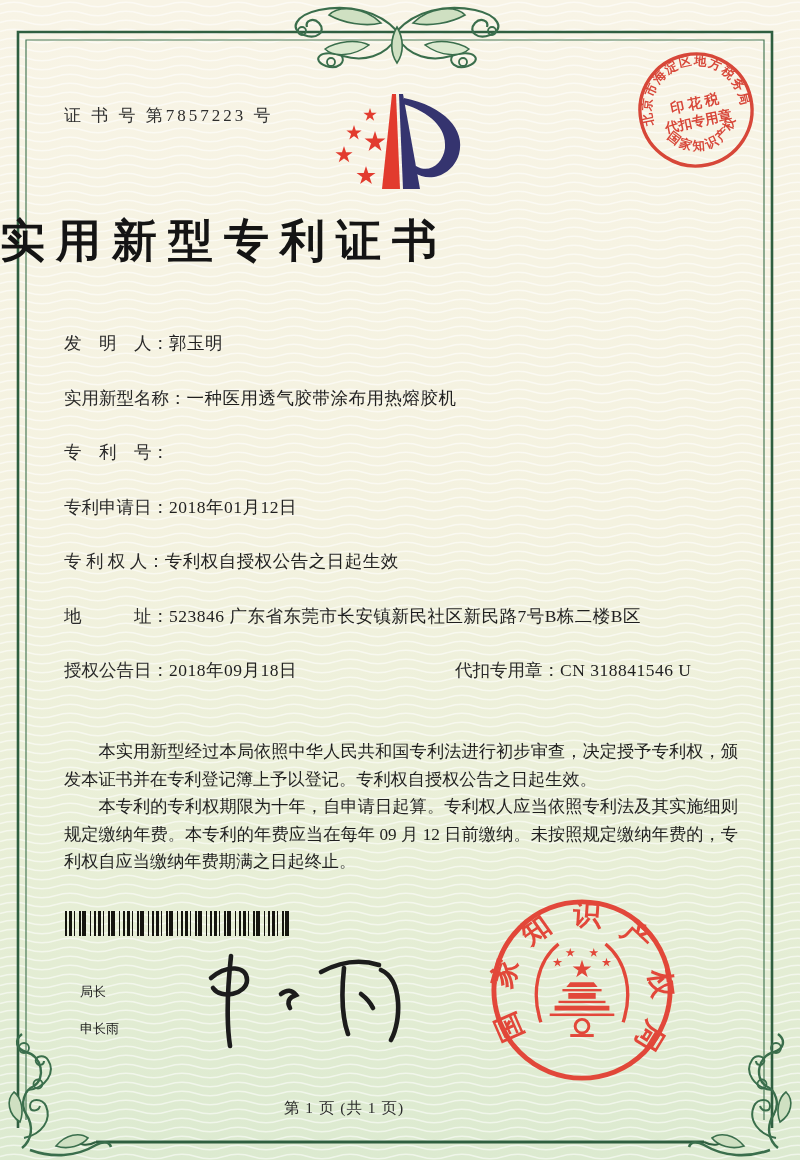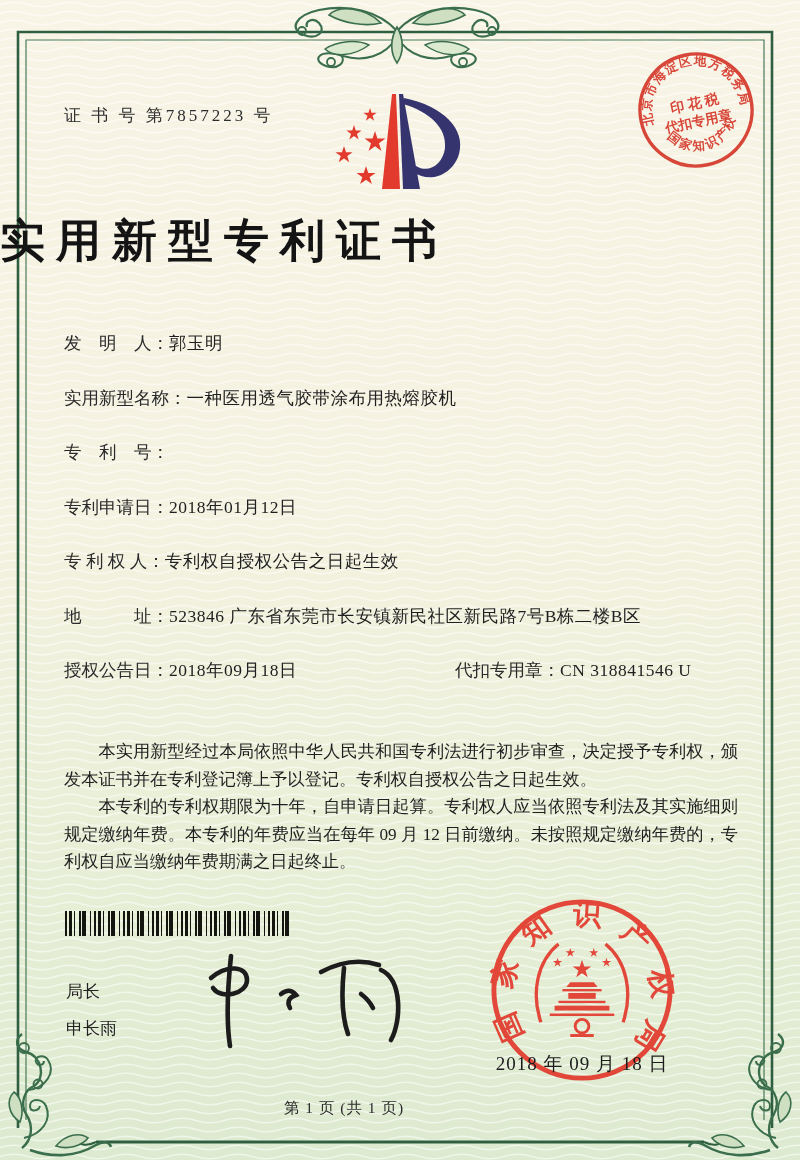--- a/index.html
+++ b/index.html
@@ -37,21 +37,21 @@
     background-image:
       repeating-linear-gradient(90deg,
         #15150f 0 2px, rgba(0,0,0,0) 2px 4px,
         #15150f 4px 7px, rgba(0,0,0,0) 7px 9px,
         #15150f 9px 10px, rgba(0,0,0,0) 10px 14px,
         #15150f 14px 16px, rgba(0,0,0,0) 16px 17px,
         #15150f 17px 21px, rgba(0,0,0,0) 21px 25px,
         #15150f 25px 26px, rgba(0,0,0,0) 26px 29px);
   }
 
-  #officer{left:66px;top:973px;font-size:17px;line-height:37px;color:#222;}
+  #officer{left:80px;top:973px;font-size:13px;line-height:37px;color:#222;}
   #signature{left:195px;top:942px;}
   #seal{left:489px;top:897px;opacity:.93;}
   #seal-date{left:484px;top:1051px;width:196px;text-align:center;
              font-size:19px;letter-spacing:1px;color:#1c1c1c;z-index:3;}
   #footer{left:0;top:1098px;width:688px;text-align:center;font-size:15.5px;
           letter-spacing:1px;color:#2c2c2c;}
 </style>
 </head>
 <body>
 
@@ -224,17 +224,16 @@
       <rect x="-24" y="4" width="48" height="2.4"></rect>
       <rect x="-28" y="9" width="56" height="5"></rect>
       <rect x="-33" y="17" width="66" height="2.6"></rect>
       <path d="M-42 26 C -52 -4 -46 -36 -24 -54" fill="none" stroke="#e23b2e" stroke-width="3.4"></path>
       <path d="M42 26 C 52 -4 46 -36 24 -54" fill="none" stroke="#e23b2e" stroke-width="3.4"></path>
       <circle cx="0" cy="30" r="7" fill="none" stroke="#e23b2e" stroke-width="3"></circle>
       <rect x="-12" y="38" width="24" height="3"></rect>
     </g>
   </svg>
 
-  <div class="layer" id="seal-date">2018 年 09 月 18 日</div>
 
   <div class="layer" id="footer">第 1 页 (共 1 页)</div>
 
 </div>
 
 </body></html>

